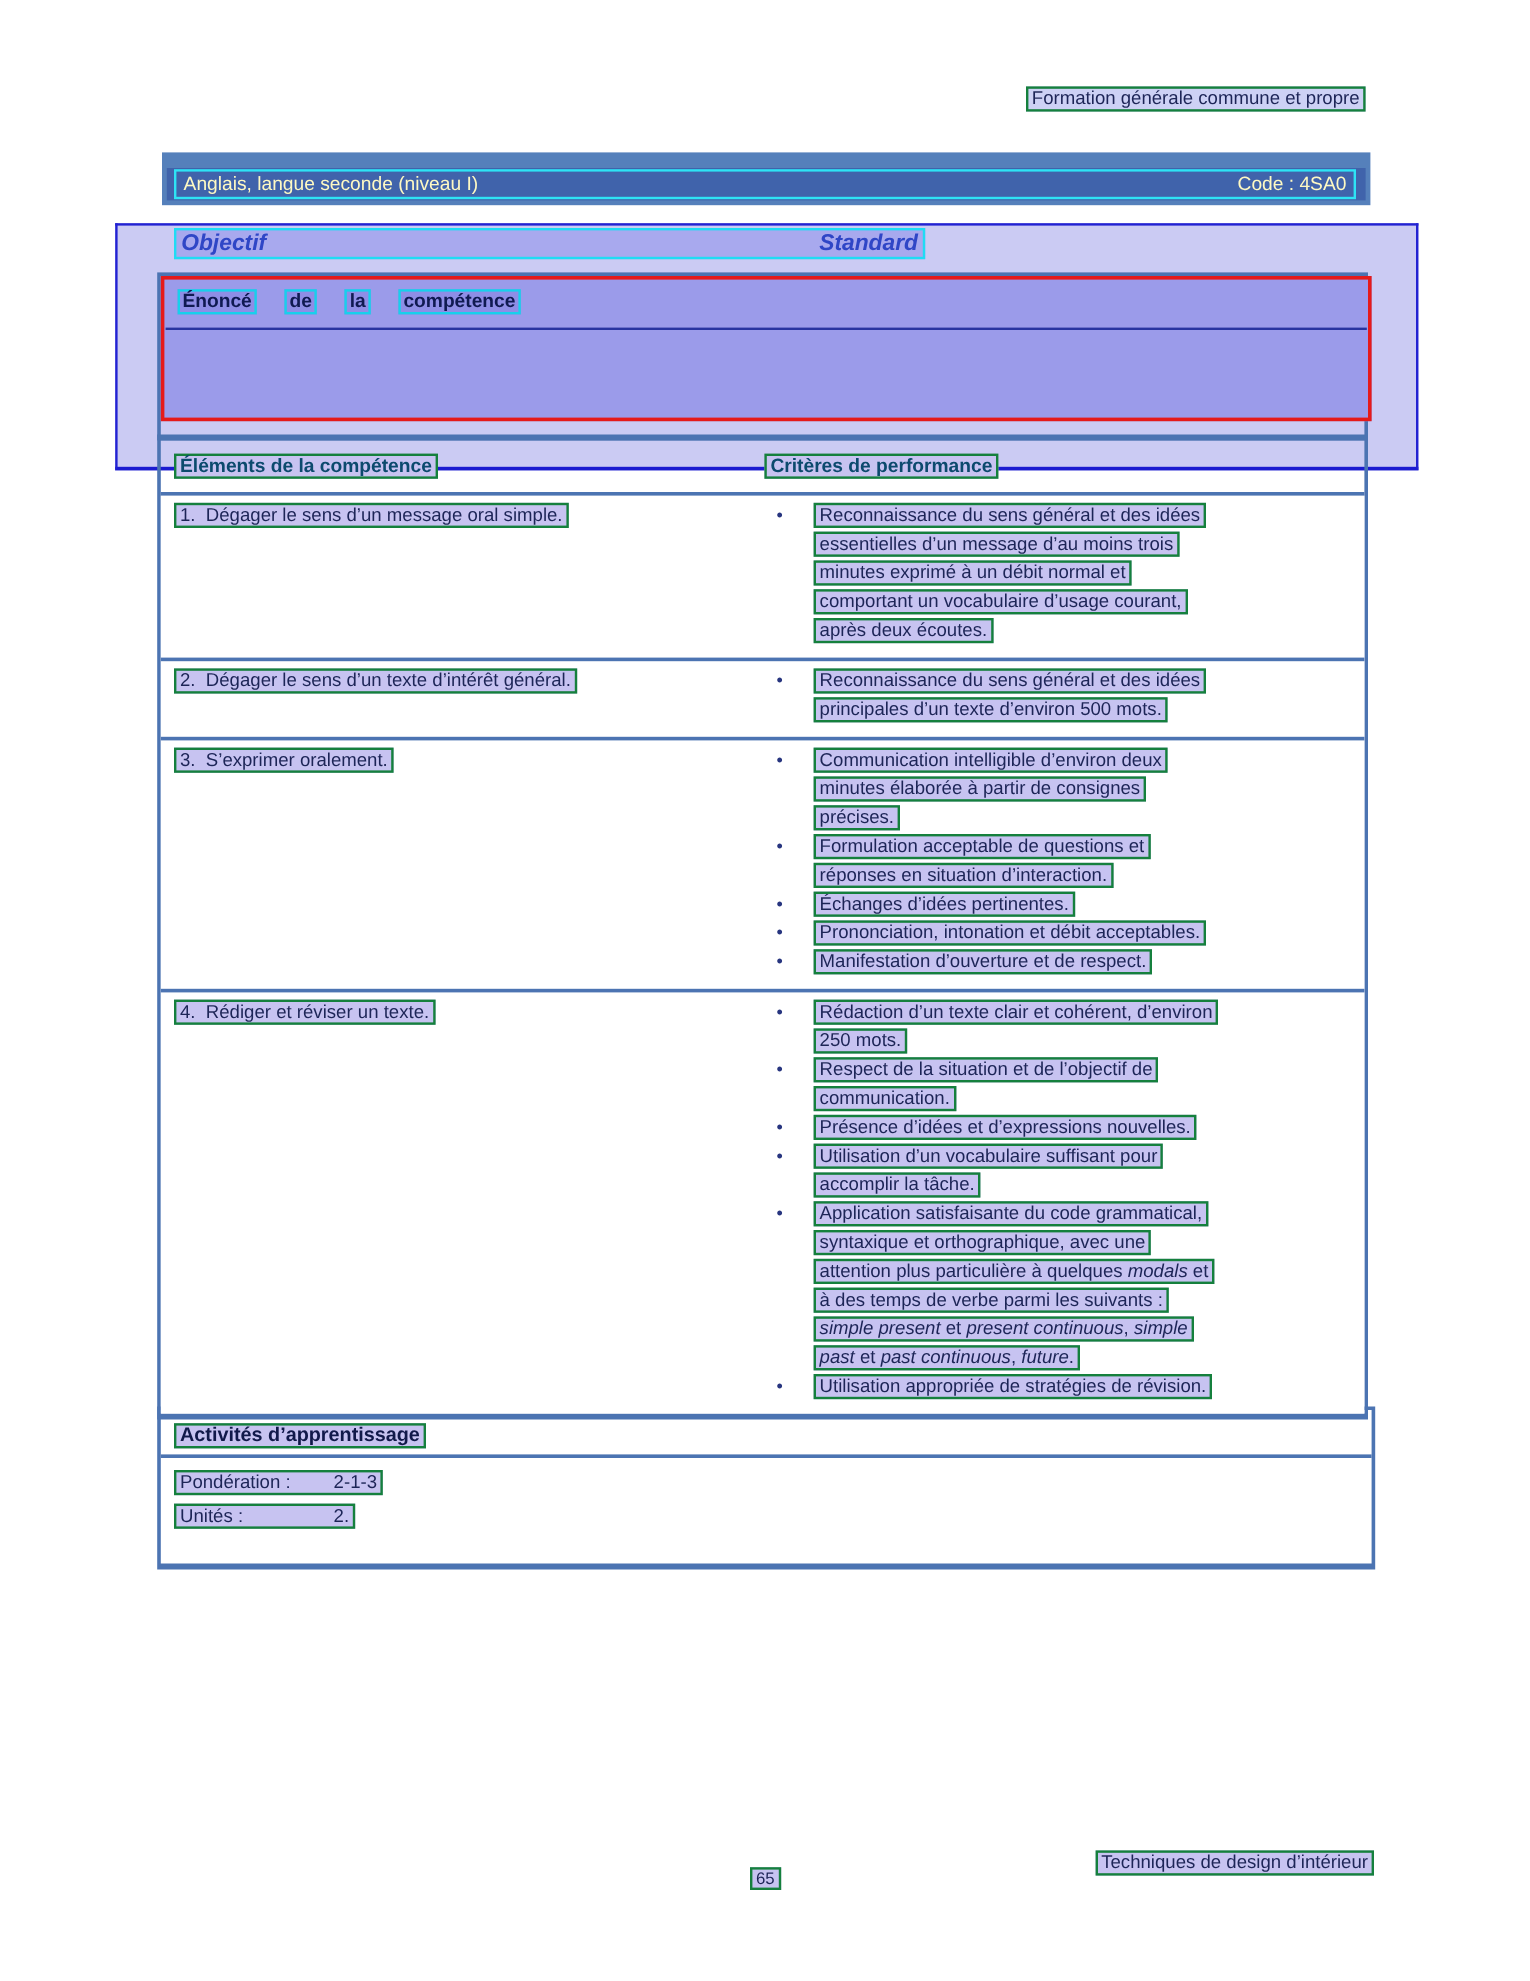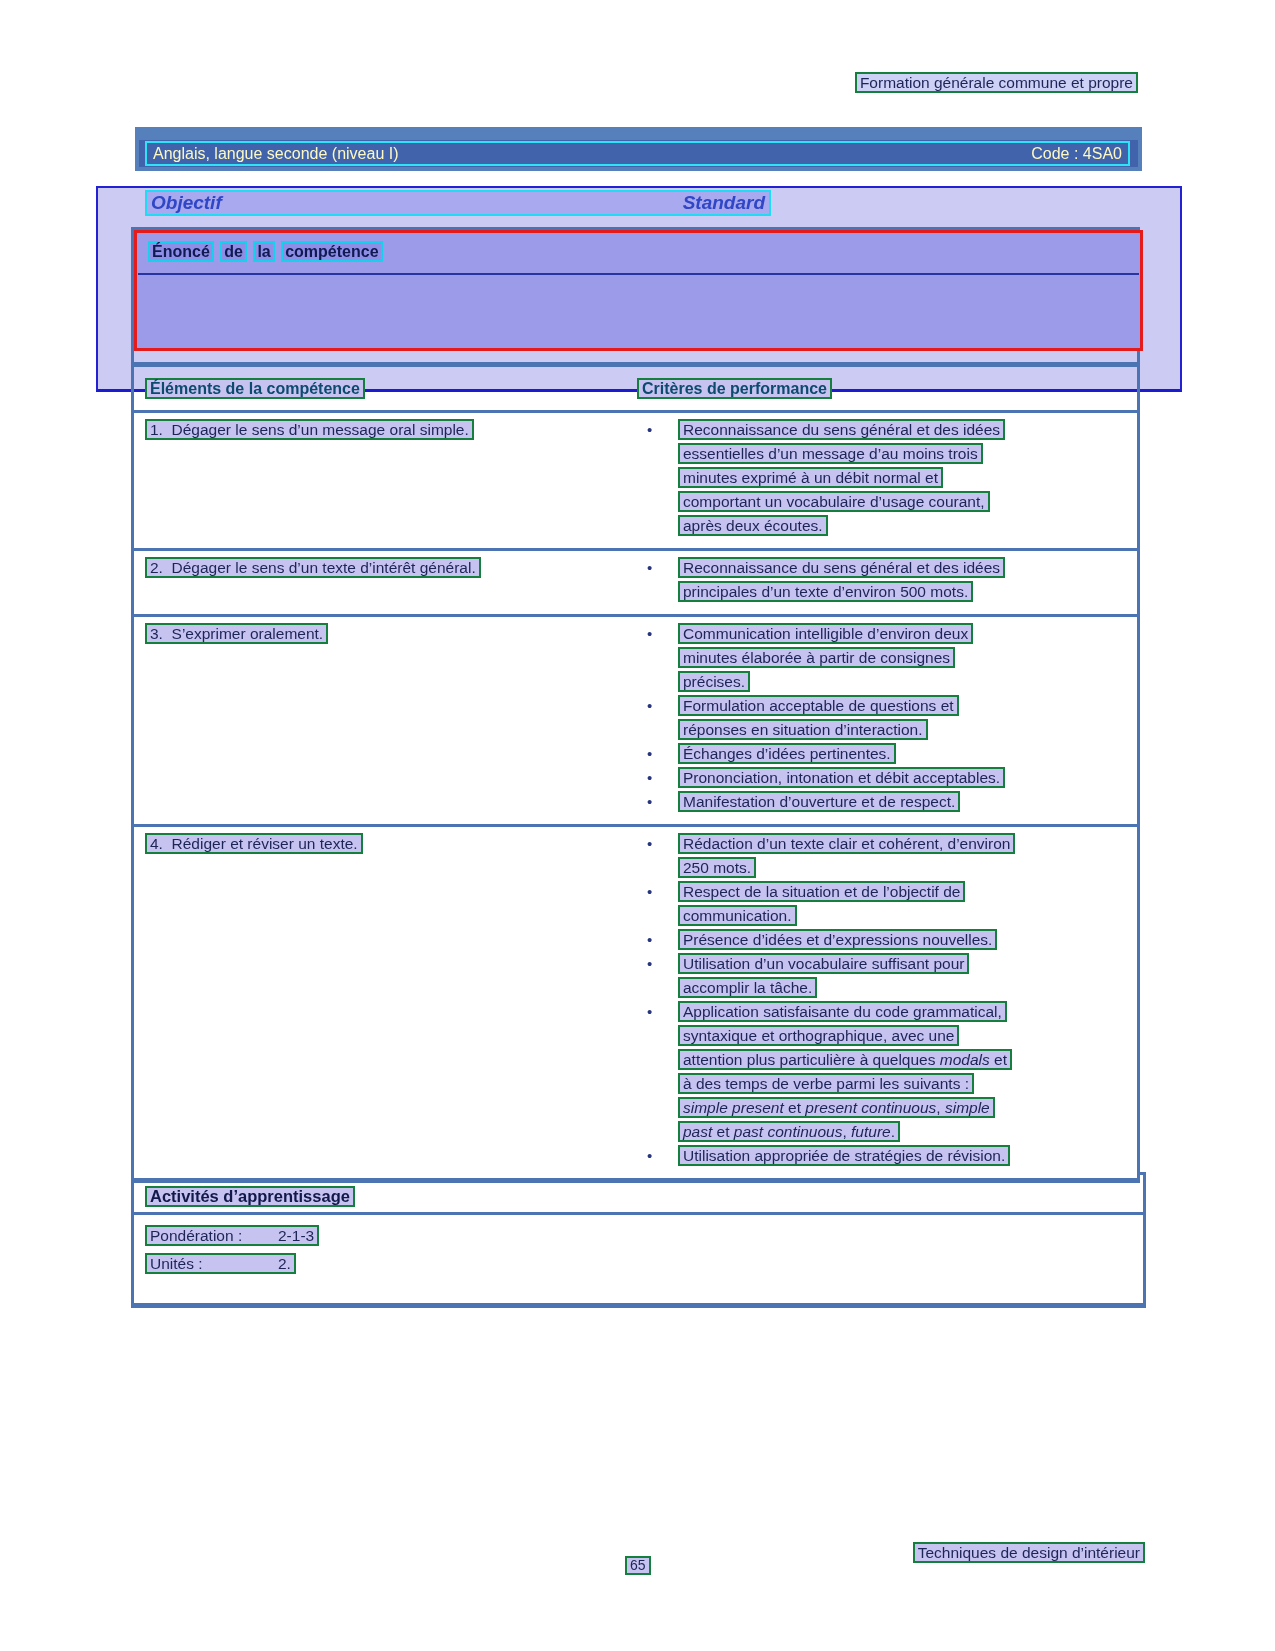--- a/index.html
+++ b/index.html
@@ -4,21 +4,21 @@
 <style>
   html,body{margin:0;padding:0;background:#ffffff;}
   .page{position:relative;width:1275px;height:1651px;background:#ffffff;overflow:hidden;
         font-family:"Liberation Sans","DejaVu Sans",sans-serif;color:#1a2158;}
   .abs{position:absolute;}
 
   
   .hl{background:#c7c3f1;border:2px solid #15803d;padding:0 3px;white-space:pre-wrap;
       font-size:15.5px;line-height:17px;display:inline-block;color:#1d2557;}
   .hl.lite{background:#cdd1f5;}
-  .hlw{background:#8e8ee6;border:2px solid #17d0ec;padding:0 2px;margin-right:2px;
+  .hlw{background:#8e8ee6;border:2px solid #17d0ec;padding:0 2px;margin-right:19px;
        display:inline-block;font-size:16px;line-height:17px;color:#101a52;}
 
   
   .formation{top:72px;right:137px;}
 
   
   .topbar{left:135px;top:127px;width:1007px;height:44px;background:#5580bb;}
   .topbar-inner{position:absolute;left:4px;right:4px;top:13px;height:27px;background:#4063ab;}
   .topbar-box{position:absolute;left:6px;right:8px;top:1px;bottom:1px;border:2px solid #2ee3f5;
               display:flex;justify-content:space-between;align-items:center;padding:0 6px;

